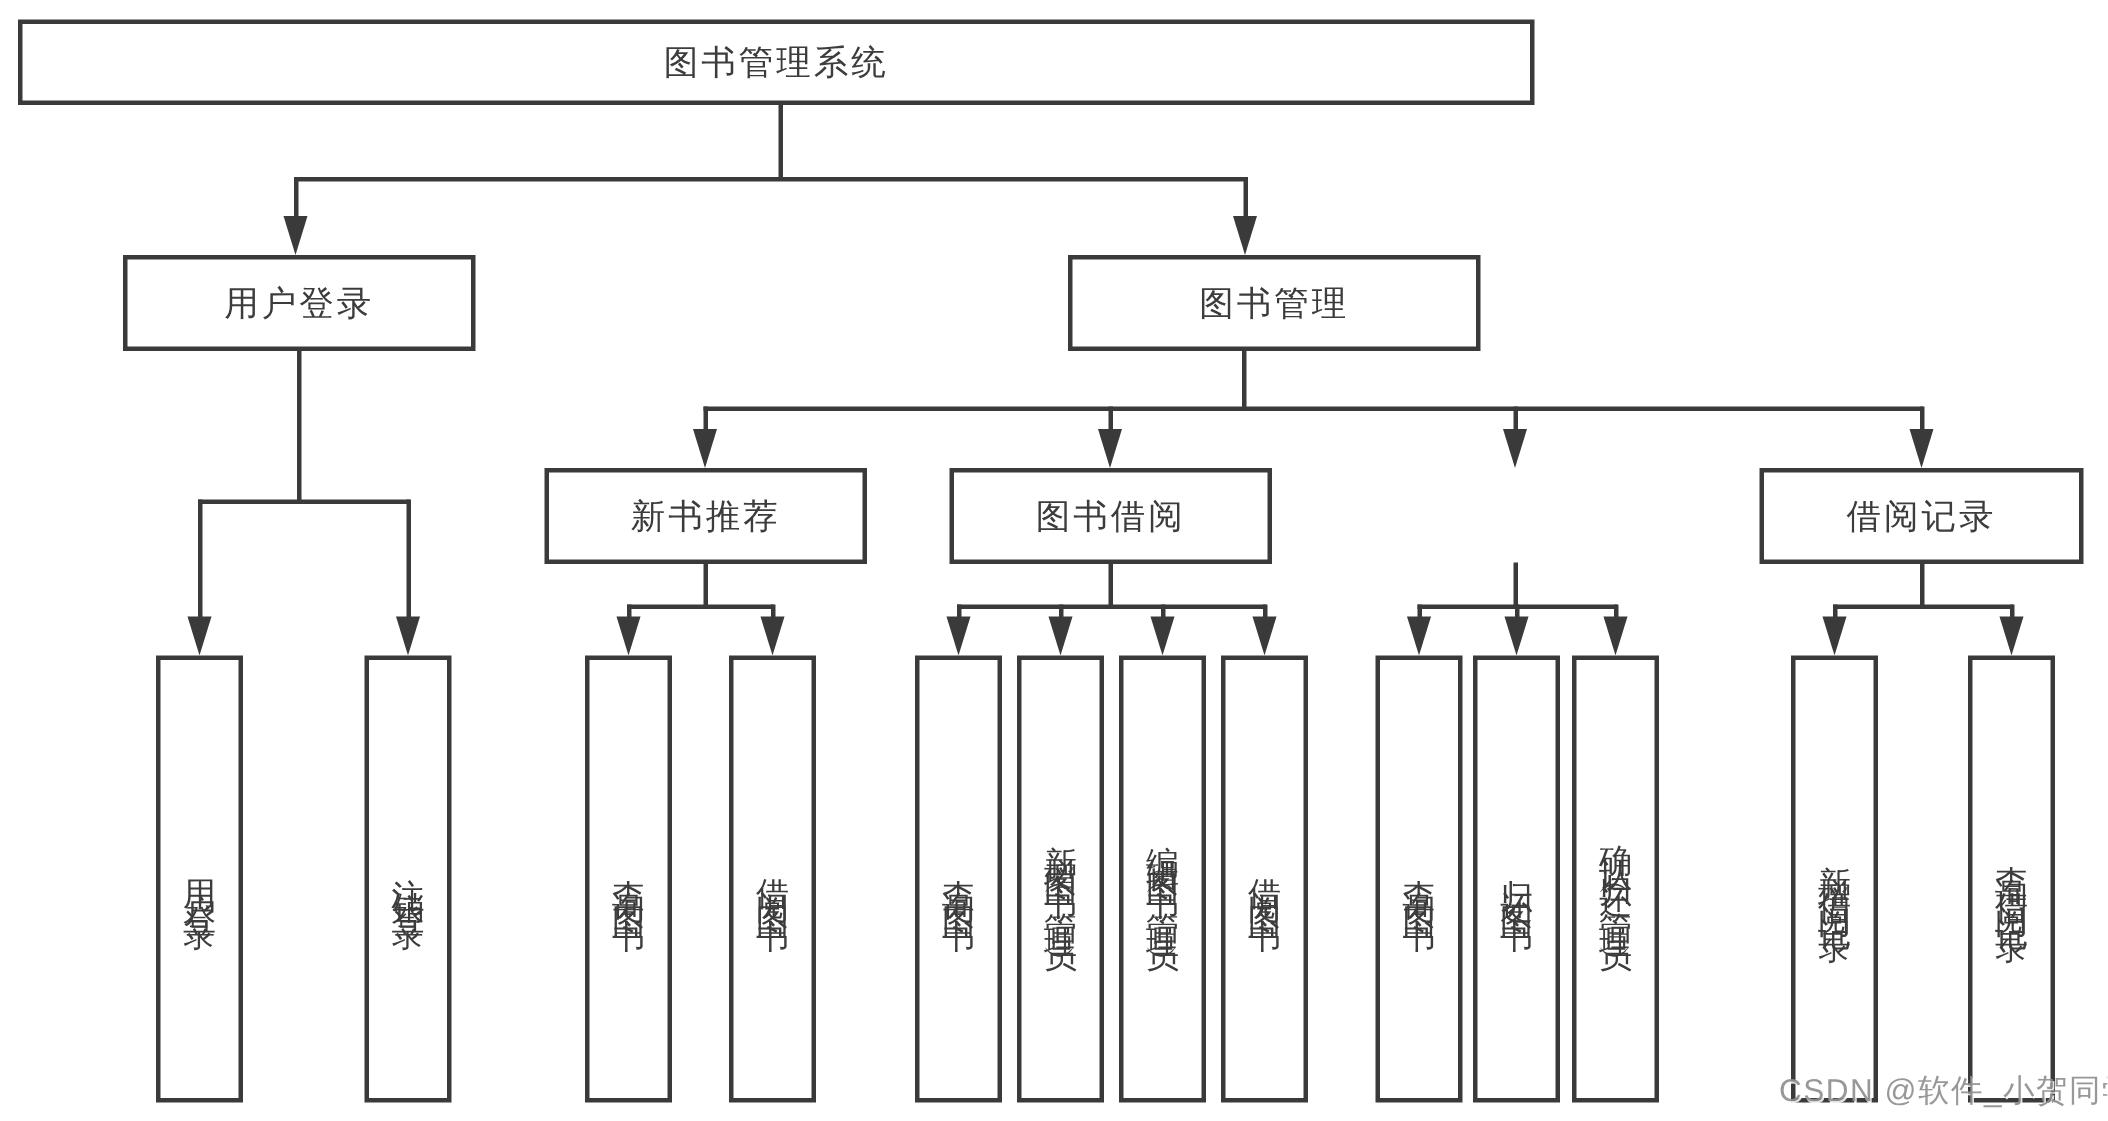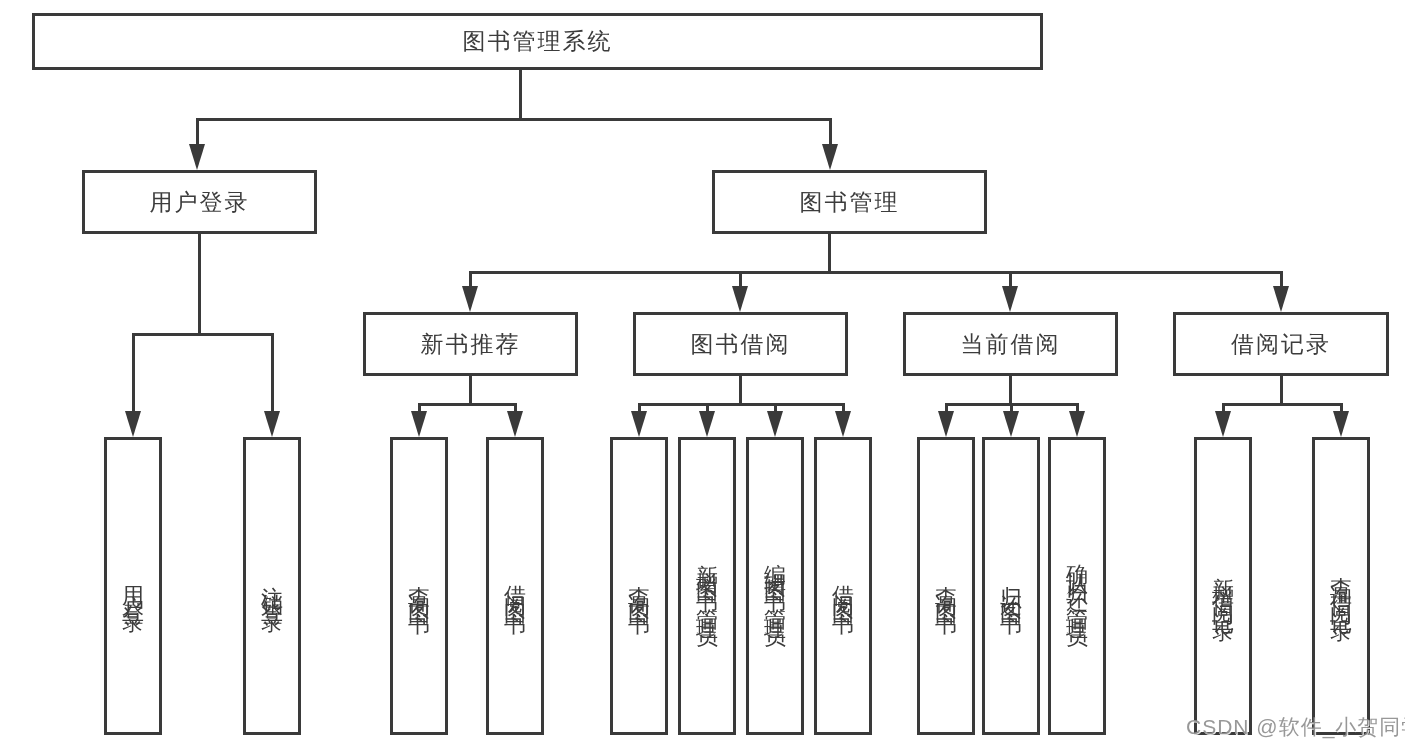--- a/index.html
+++ b/index.html
@@ -102,39 +102,36 @@
   <div class="vline" style="left:1076px;top:403px;height:10px;"></div>
   <div class="ahead" style="left:1069px;top:411px;"></div>
 
   <div class="vline" style="left:1280px;top:375px;height:31px;"></div>
   <div class="hline" style="left:1222px;top:403px;width:120px;"></div>
   <div class="vline" style="left:1222px;top:403px;height:10px;"></div>
   <div class="ahead" style="left:1215px;top:411px;"></div>
   <div class="vline" style="left:1340px;top:403px;height:10px;"></div>
   <div class="ahead" style="left:1333px;top:411px;"></div>
 
-  <div class="box hbox" style="left:12px;top:13px;width:1011px;height:57px;margin-left:20px;">
+  <div class="box hbox" style="left:12px;top:13px;width:1011px;height:57px;">
     <span>图书管理系统</span>
   </div>
 
   <div class="box hbox" style="left:82px;top:170px;width:235px;height:64px;">
     <span>用户登录</span>
   </div>
   <div class="box hbox" style="left:712px;top:170px;width:275px;height:64px;">
     <span>图书管理</span>
   </div>
 
   <div class="box hbox" style="left:363px;top:312px;width:215px;height:64px;">
     <span>新书推荐</span>
   </div>
   <div class="box hbox" style="left:633px;top:312px;width:215px;height:64px;">
     <span>图书借阅</span>
-  </div>
-  <div class="box hbox" style="left:903px;top:312px;width:215px;height:64px;">
-    <span>当前借阅</span>
   </div>
   <div class="box hbox" style="left:1173px;top:312px;width:216px;height:64px;">
     <span>借阅记录</span>
   </div>
 
   <div class="box leaf" style="left:104px;">
     <span class="vtext">用户登录</span>
   </div>
   <div class="box leaf" style="left:243px;">
     <span class="vtext">注销登录</span>

